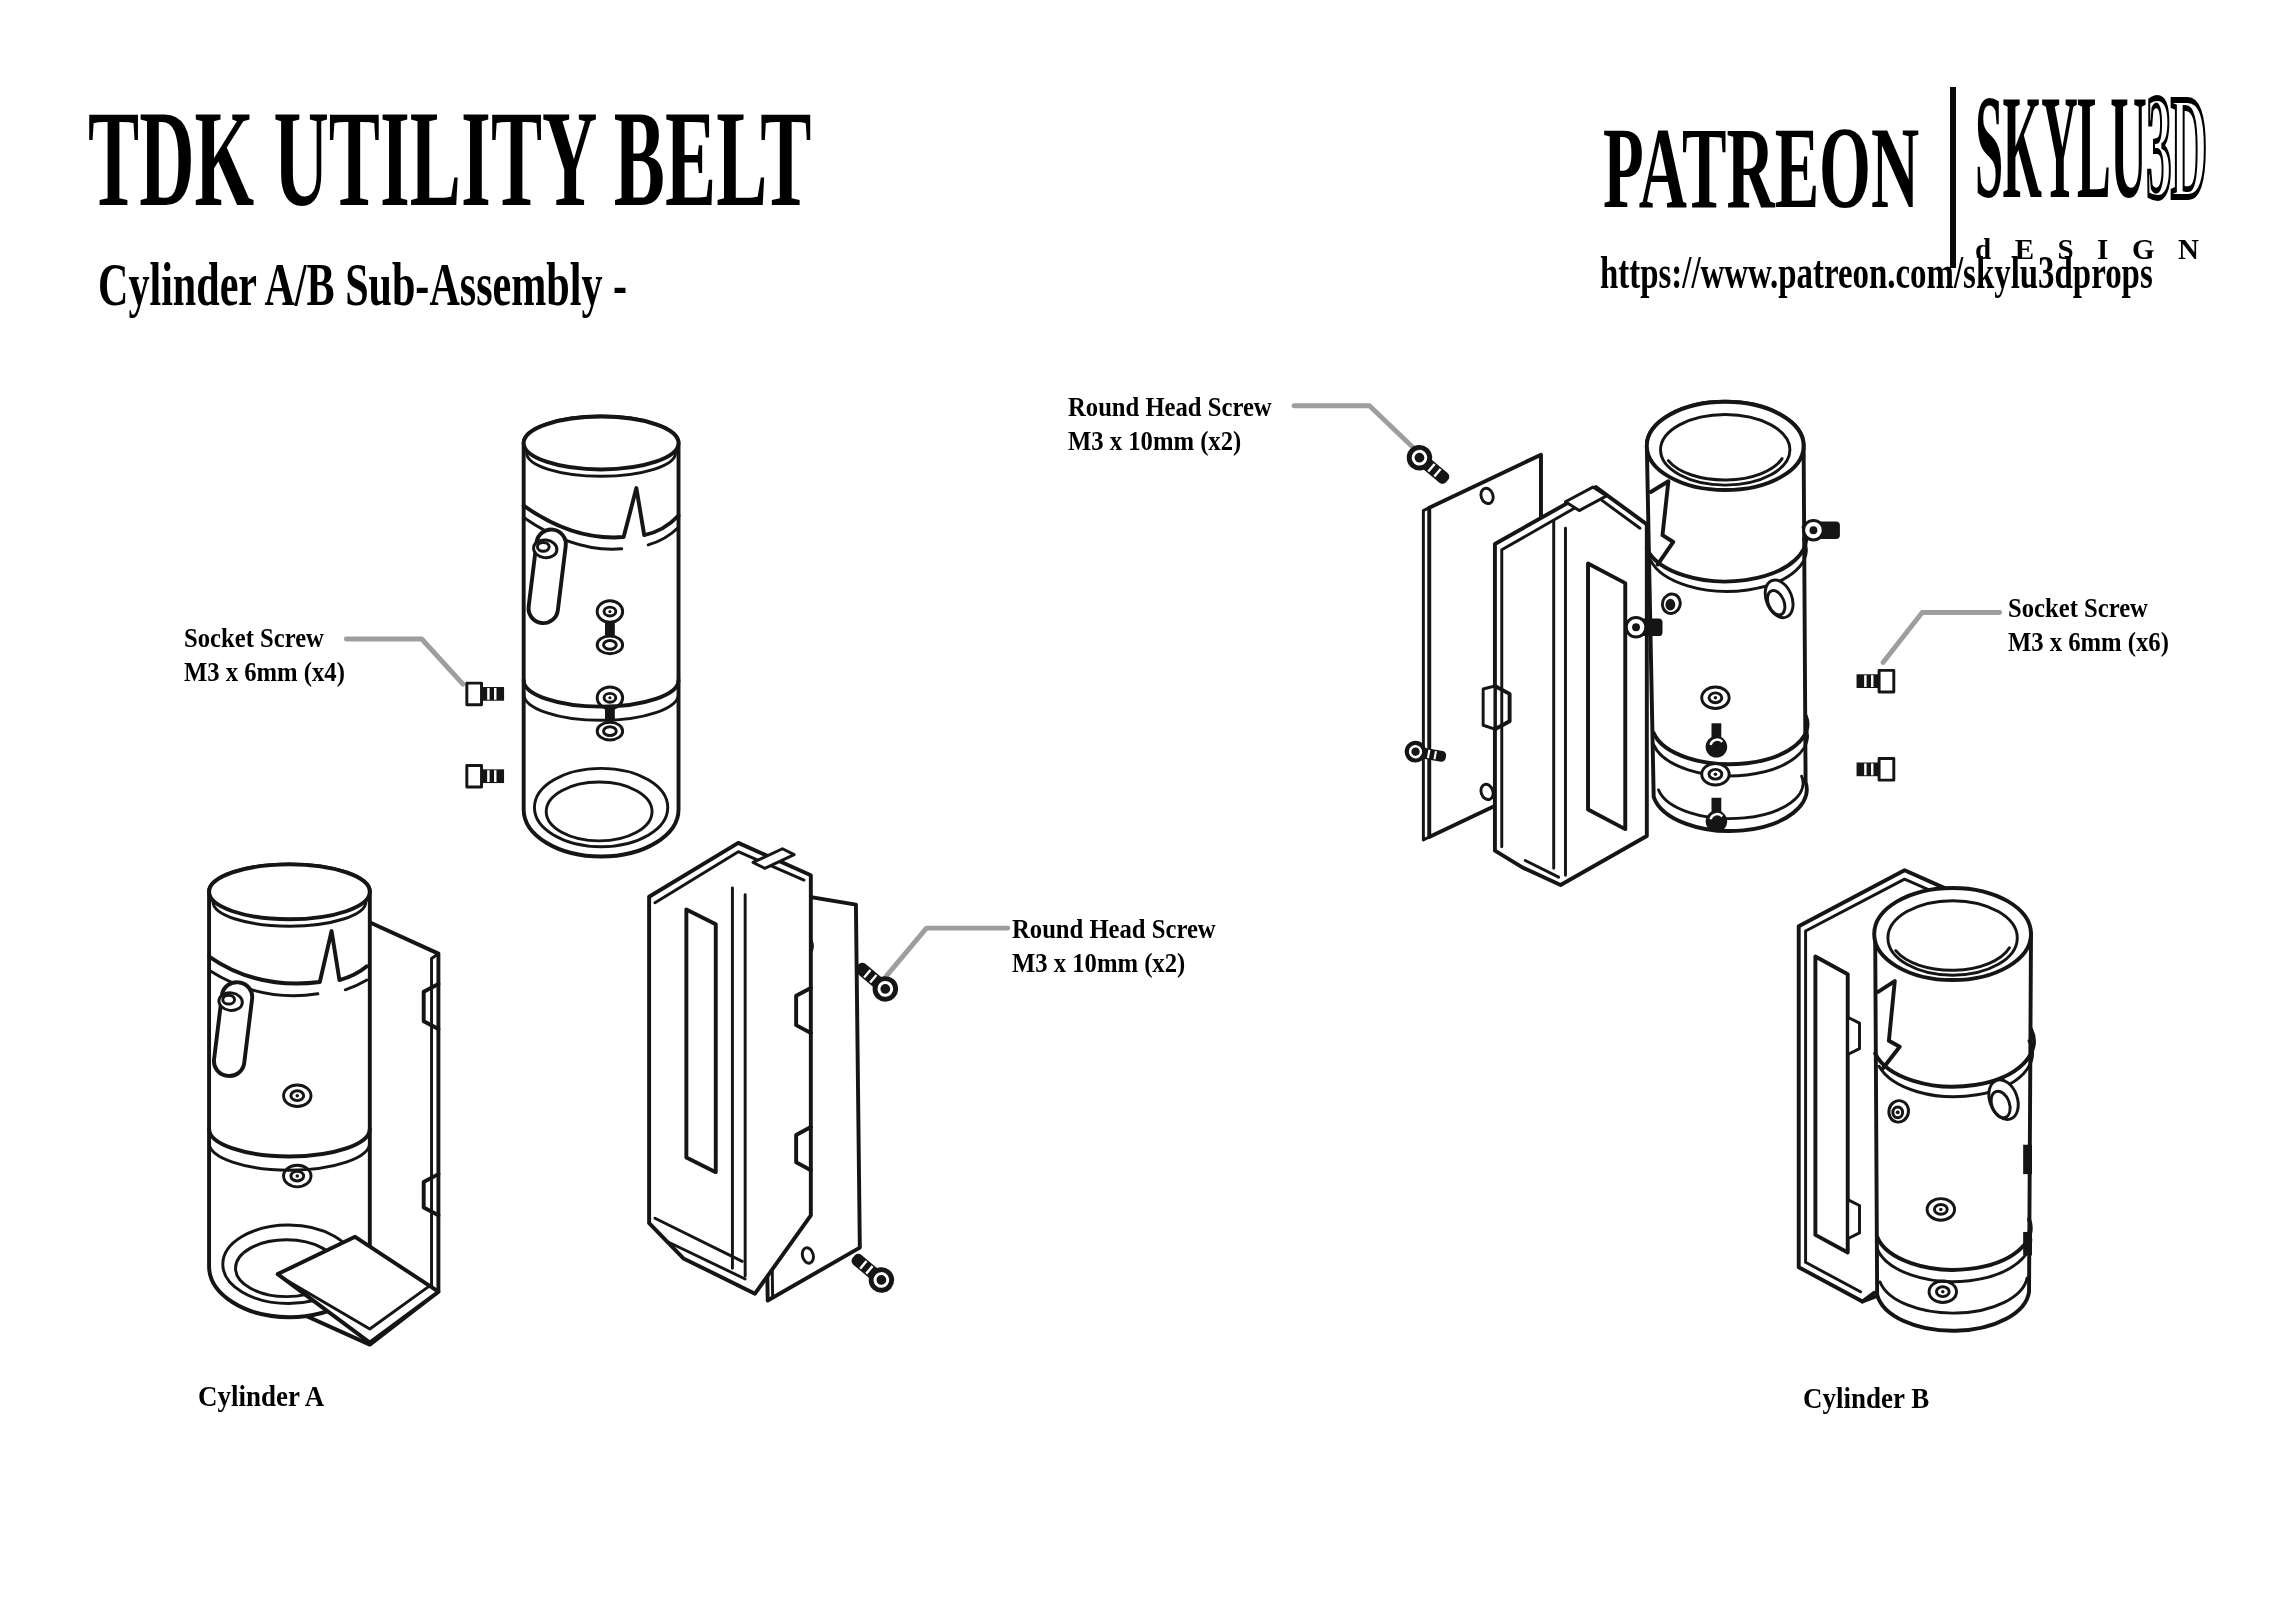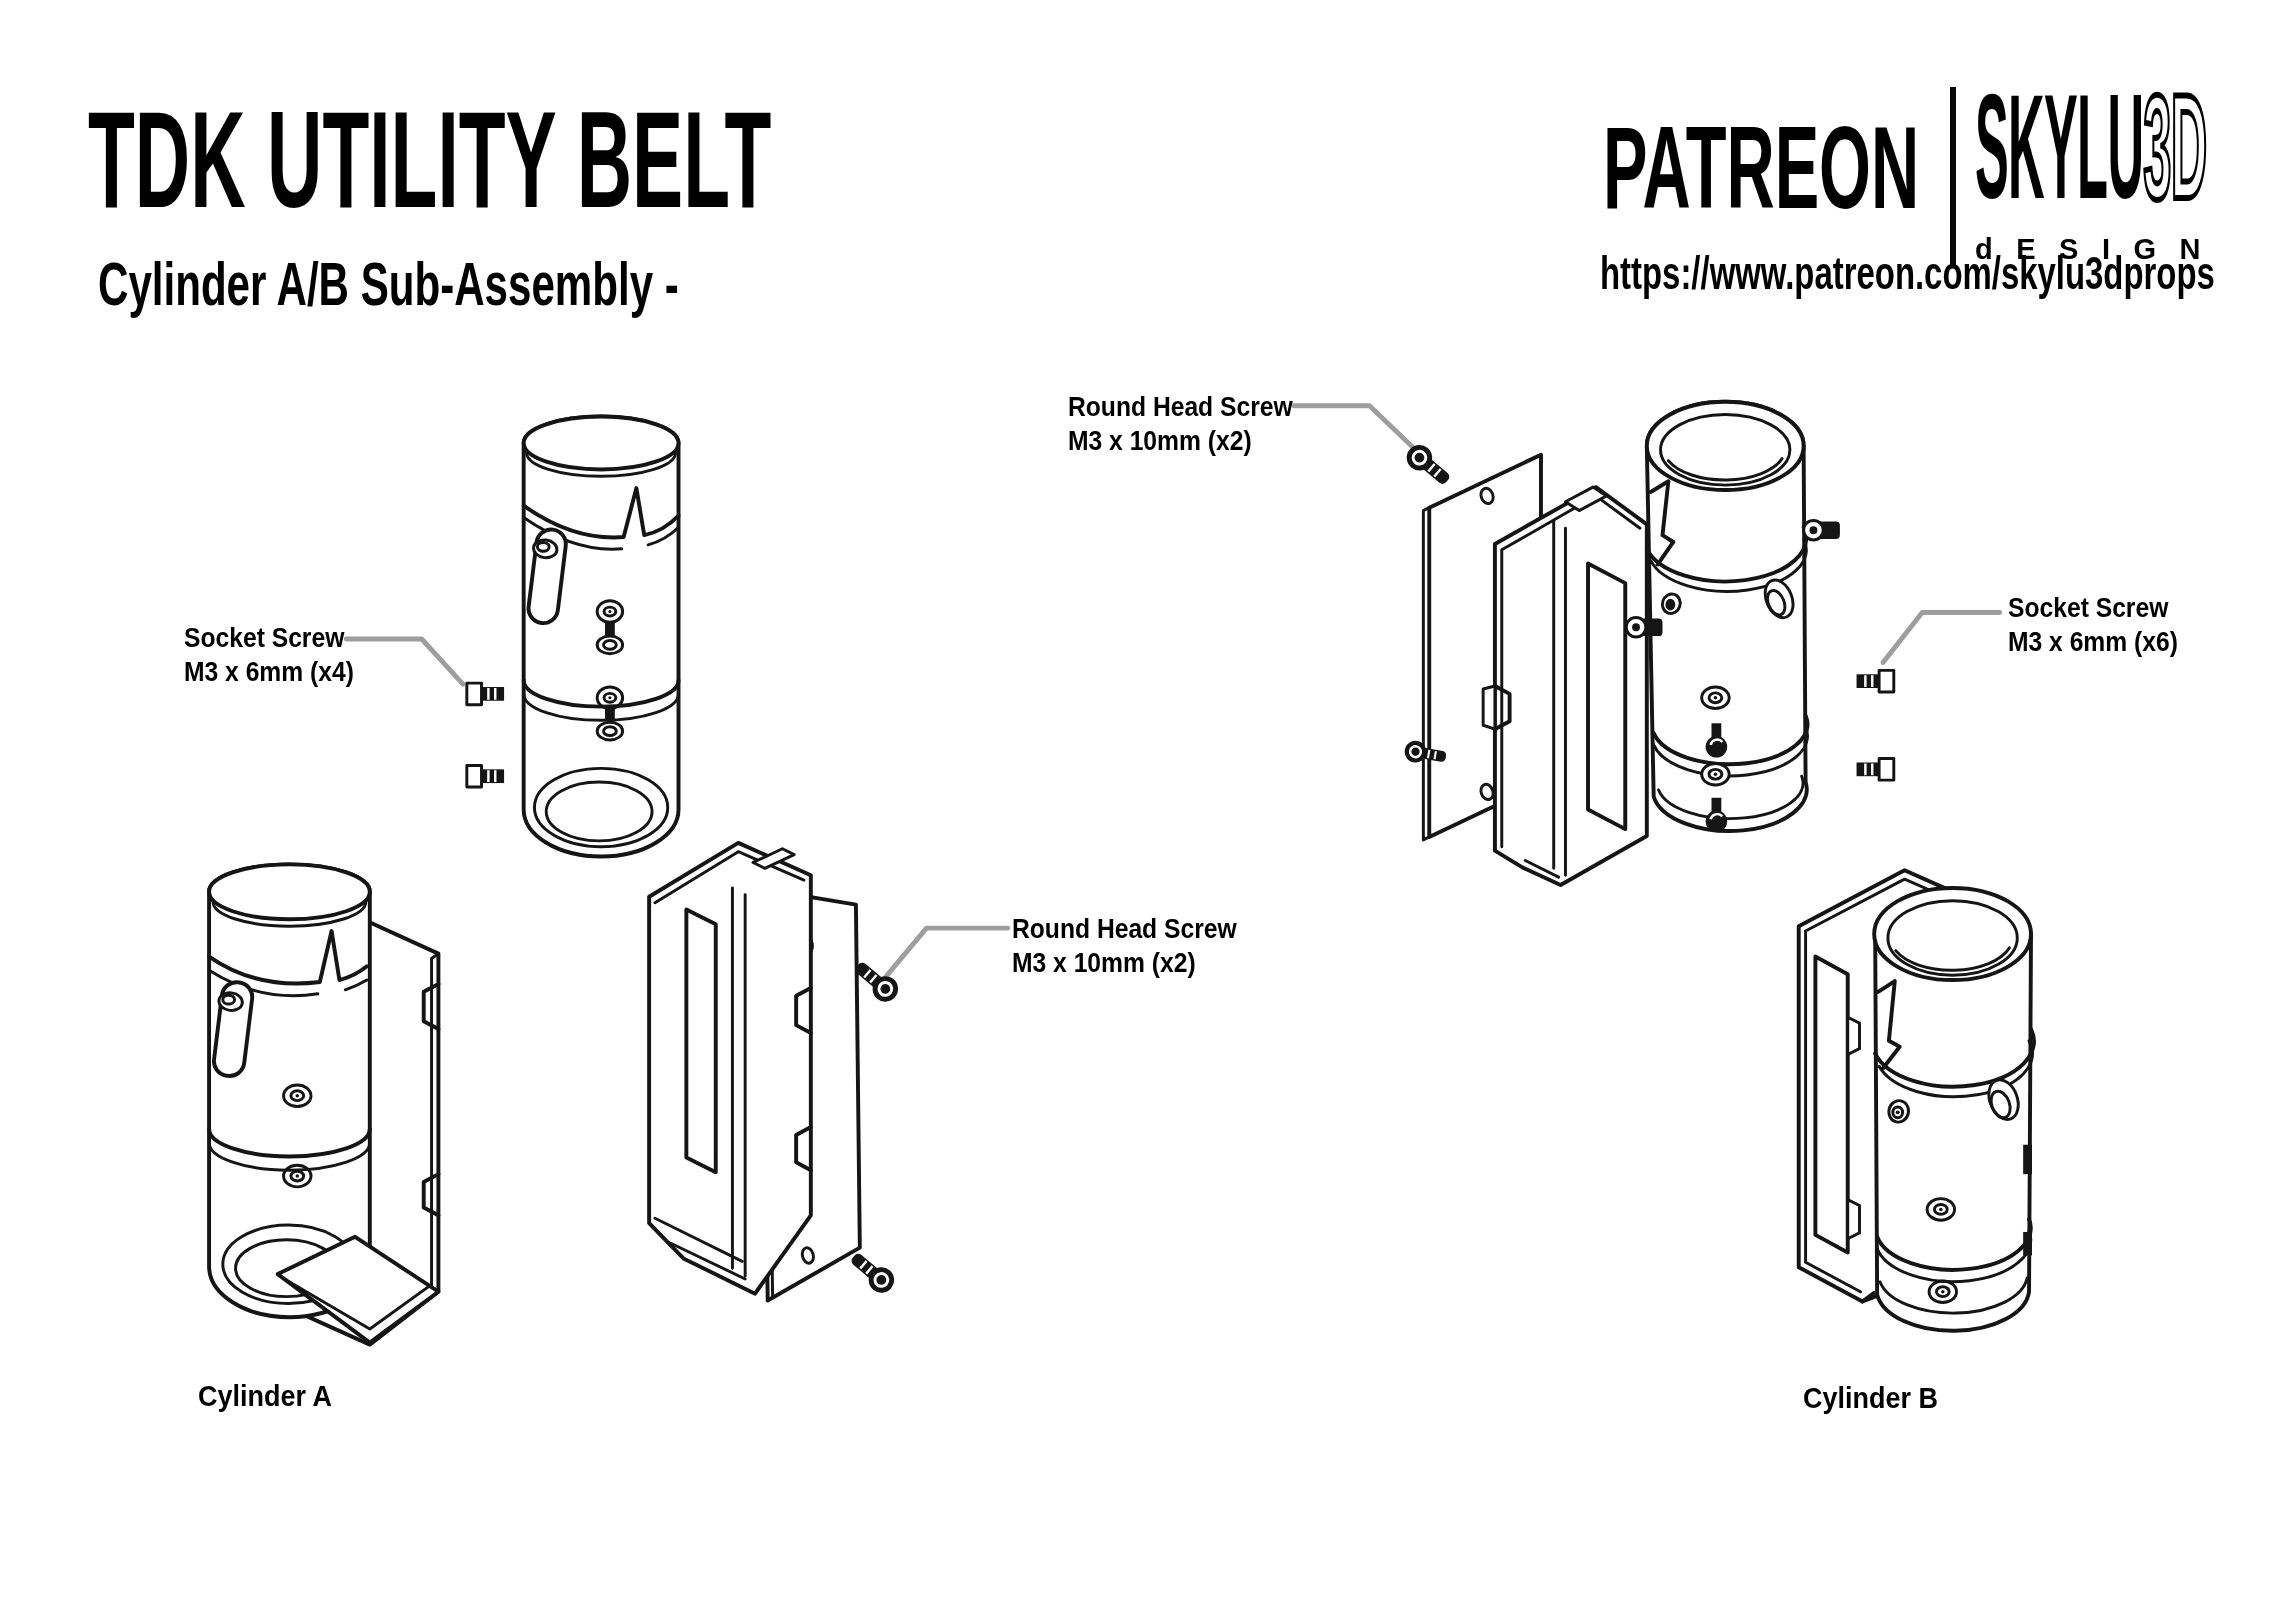--- a/index.html
+++ b/index.html
@@ -1,17 +1,17 @@
 <!DOCTYPE html>
 <html style="--line: #151515; --leader: #9e9e9e; --bg: #ffffff;"><head>
 <meta charset="utf-8">
 <style>
   html,body{margin:0;padding:0;background:#fff;}
   #page{position:relative;width:2293px;height:1578px;background:var(--bg,#fff);overflow:hidden;
-        font-family:Liberation Sans, sans-serif;}
+        font-family:Liberation Serif, serif;}
   svg{position:absolute;left:0;top:0;}
   .t{position:absolute;font-weight:bold;color:#000;white-space:nowrap;line-height:1;
      transform-origin:left top;}
   
   .s4{stroke:var(--line,#151515);stroke-width:4;fill:none;stroke-linecap:round;stroke-linejoin:round;}
   .s3{stroke:var(--line,#151515);stroke-width:3;fill:none;stroke-linecap:round;stroke-linejoin:round;}
   .f {fill:#fff;stroke:var(--line,#151515);stroke-width:4;stroke-linejoin:round;}
   .f3{fill:#fff;stroke:var(--line,#151515);stroke-width:3;stroke-linejoin:round;}
   .blk{fill:var(--line,#151515);stroke:none;}
   .ldr{stroke:var(--leader,#9e9e9e);stroke-width:5;fill:none;stroke-linecap:round;stroke-linejoin:round;}

